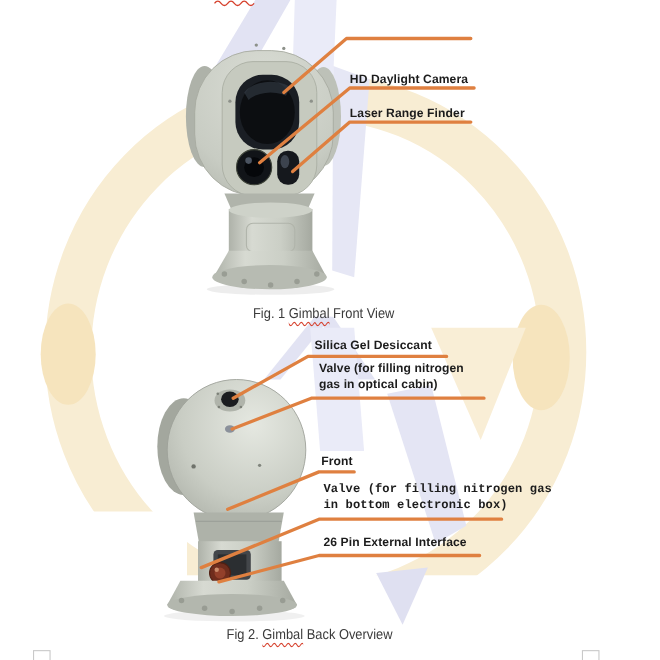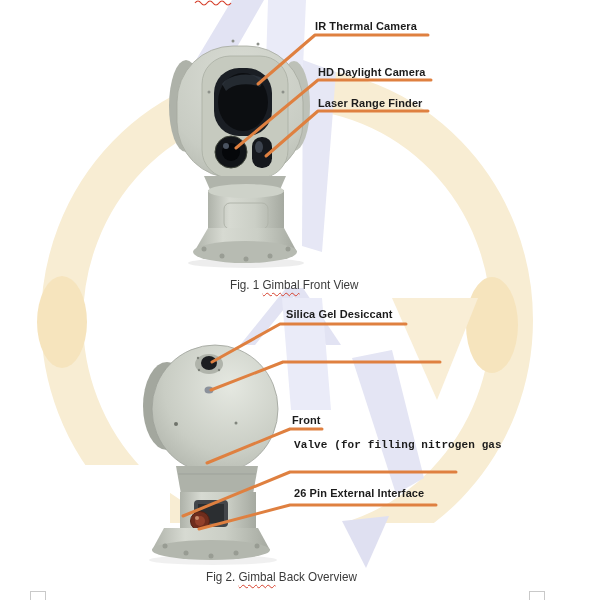--- a/index.html
+++ b/index.html
@@ -143,38 +143,40 @@
       <polyline points="406,324 280,324 212,362"></polyline>
       <polyline points="440,362 283,362 211,390"></polyline>
       <polyline points="322,429 290,429 207,463"></polyline>
       <polyline points="456,472 290,472 183,516"></polyline>
       <polyline points="436,505 290,505 199,529"></polyline>
     </g>
 
     <path d="M195 3 q3 -4 6 0 q3 4 6 0 q3 -4 6 0 q3 4 6 0 q3 -4 6 0 q3 4 6 0" fill="none" stroke="#d6402c" stroke-width="1.2"></path>
   </svg>
 
-  <div class="callout" style="left:315px;top:19px;">
-      <div>IR Thermal Camera</div>
-    </div>
   <div class="callout" style="left:318px;top:65px;">
       <div>HD Daylight Camera</div>
     </div>
   <div class="callout" style="left:286px;top:307px;">
       <div>Silica Gel Desiccant</div>
     </div>
 
   <div class="callout" style="left:318px;top:96px;">
       <div>Laser Range Finder</div>
     </div>
+  <div class="callout" style="left:290px;top:328px;">
+    <div>Valve (for filling nitrogen</div>
+    <div>gas in optical cabin)</div>
+  </div>
   <div class="callout" style="left:292px;top:413px;">
       <div>Front</div>
     </div>
   <div class="callout" style="left:294px;top:438px;font-family:Liberation Mono, monospace;">
     <div>Valve (for filling nitrogen gas</div>
+    <div>in bottom electronic box)</div>
   </div>
   <div class="callout" style="left:294px;top:486px;">
       <div>26 Pin External Interface</div>
     </div>
 
   <div class="caption" style="left:230px;top:277px;"><span>Fig. 1 </span><span class="squiggle-word">Gimbal</span><span> Front View</span></div>
   <div class="caption" style="left:206px;top:569px;"><span>Fig 2. </span><span class="squiggle-word">Gimbal</span><span> Back Overview</span></div>
 
   <div class="corner-box" style="left:30px;top:591px;"></div>
   <div class="corner-box" style="left:529px;top:591px;"></div>

